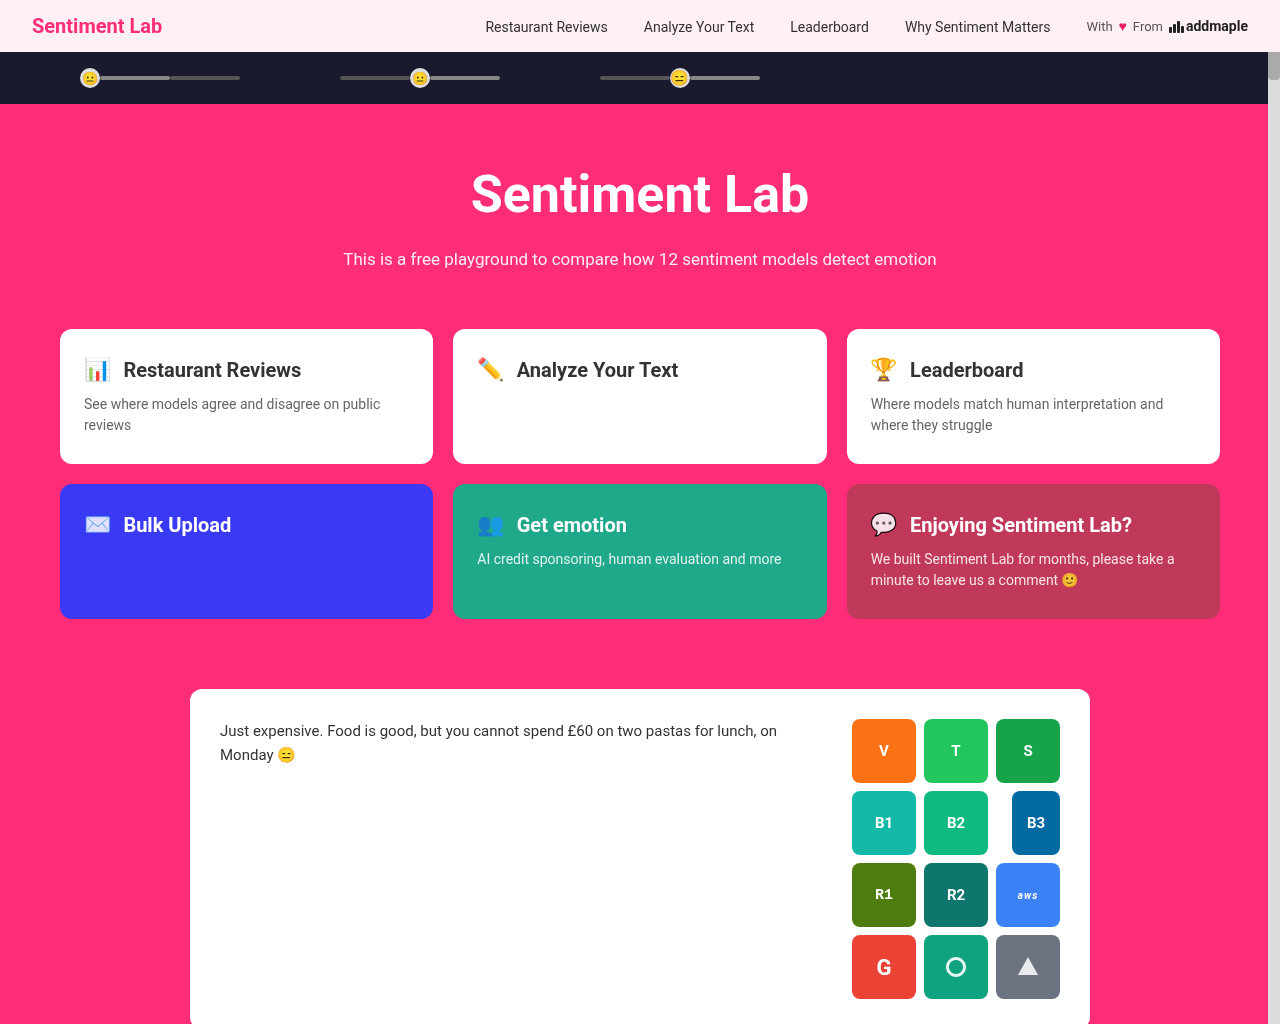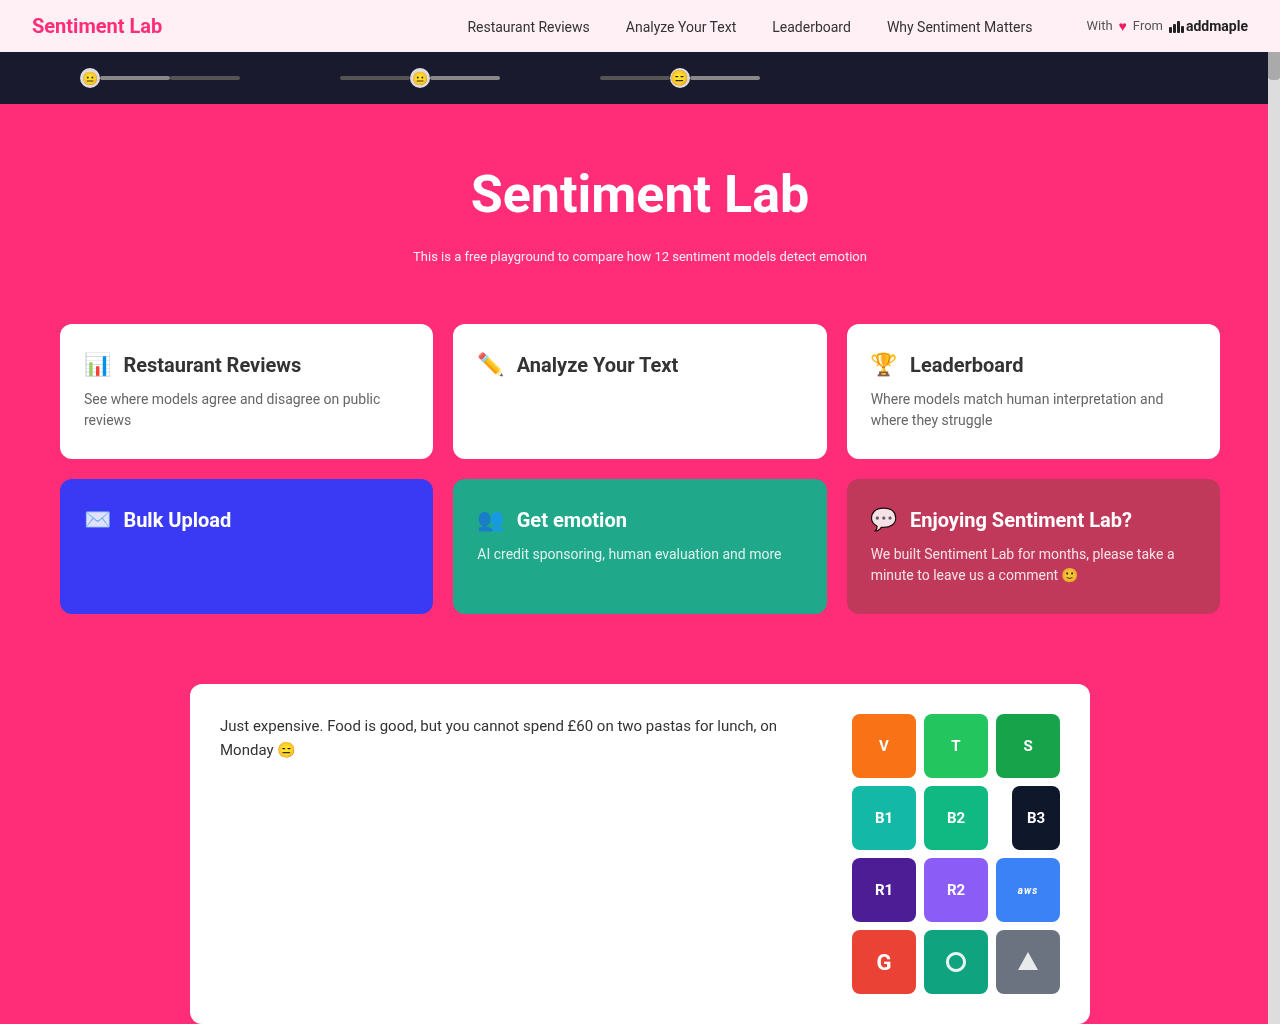--- a/index.html
+++ b/index.html
@@ -32,23 +32,23 @@
       gap: 36px;
       list-style: none;
     }
     .navbar-links a {
       text-decoration: none;
       color: #333;
       font-size: 14px;
     }
     .navbar-right {
       display: flex;
-      align-items: flex-start;
+      align-items: center;
       gap: 6px;
-      margin-left: 54px;
+      margin-left: 36px;
       font-size: 13px;
       color: #555;
     }
     .heart-icon { color: #e91e63; font-size: 14px; }
     .addmaple-logo {
       display: flex;
       align-items: center;
       gap: 2px;
       font-weight: 700;
       font-size: 14px;
@@ -110,21 +110,21 @@
       text-align: center;
       padding: 60px 20px 40px;
     }
     .hero h1 {
       font-size: 52px;
       font-weight: 700;
       color: #fff;
       margin-bottom: 20px;
     }
     .hero p {
-      font-size: 13px;
+      font-size: 17px;
       color: rgba(255,255,255,0.9);
       margin-top: 24px;
     }
 
     
     .cards-section {
       background: #ff2d78;
       padding: 20px 60px 30px;
       display: flex;
       flex-direction: column;
@@ -234,23 +234,23 @@
       font-weight: 700;
       font-size: 15px;
       color: #fff;
       cursor: pointer;
     }
     .cell-orange { background: #f97316; }
     .cell-green { background: #22c55e; }
     .cell-dark-green { background: #16a34a; }
     .cell-teal { background: #14b8a6; }
     .cell-emerald { background: #10b981; }
-    .cell-red { background: #0f172a; margin-left: 16px; }
-    .cell-purple { background: #4c1d95; }
-    .cell-pink { background: #8b5cf6; }
+    .cell-red { background: #0369a1; margin-left: 16px; }
+    .cell-purple { background: #4d7c0f; font-family: Liberation Mono, monospace; }
+    .cell-pink { background: #0f766e; }
     .cell-sky { background: #3b82f6; font-style: italic; }
     .cell-google { background: #ea4335; }
 
     
     .scrollbar {
       position: fixed;
       right: 0;
       top: 0;
       width: 12px;
       height: 100%;

